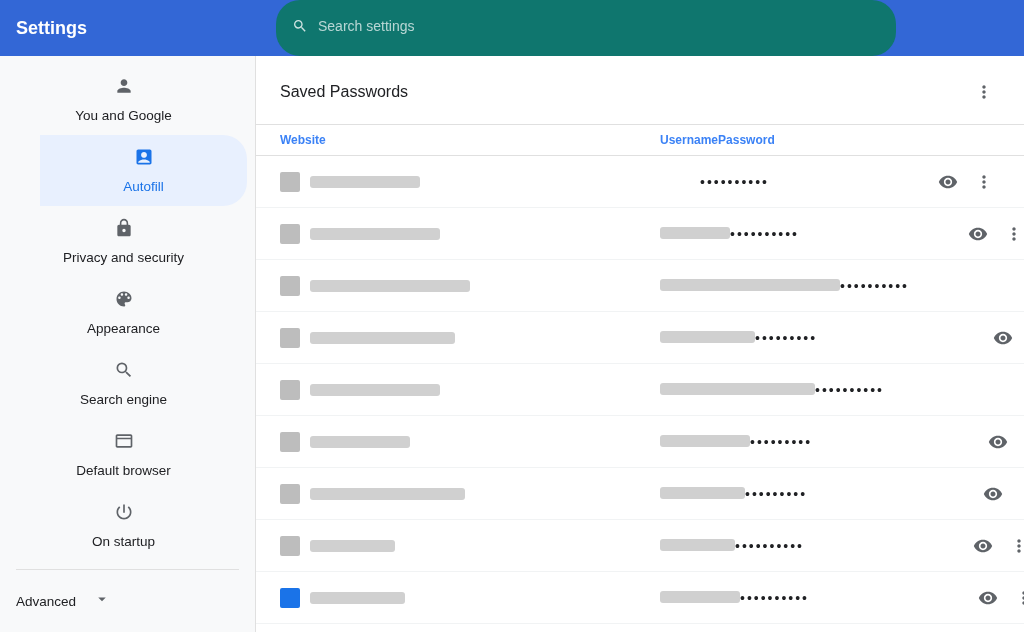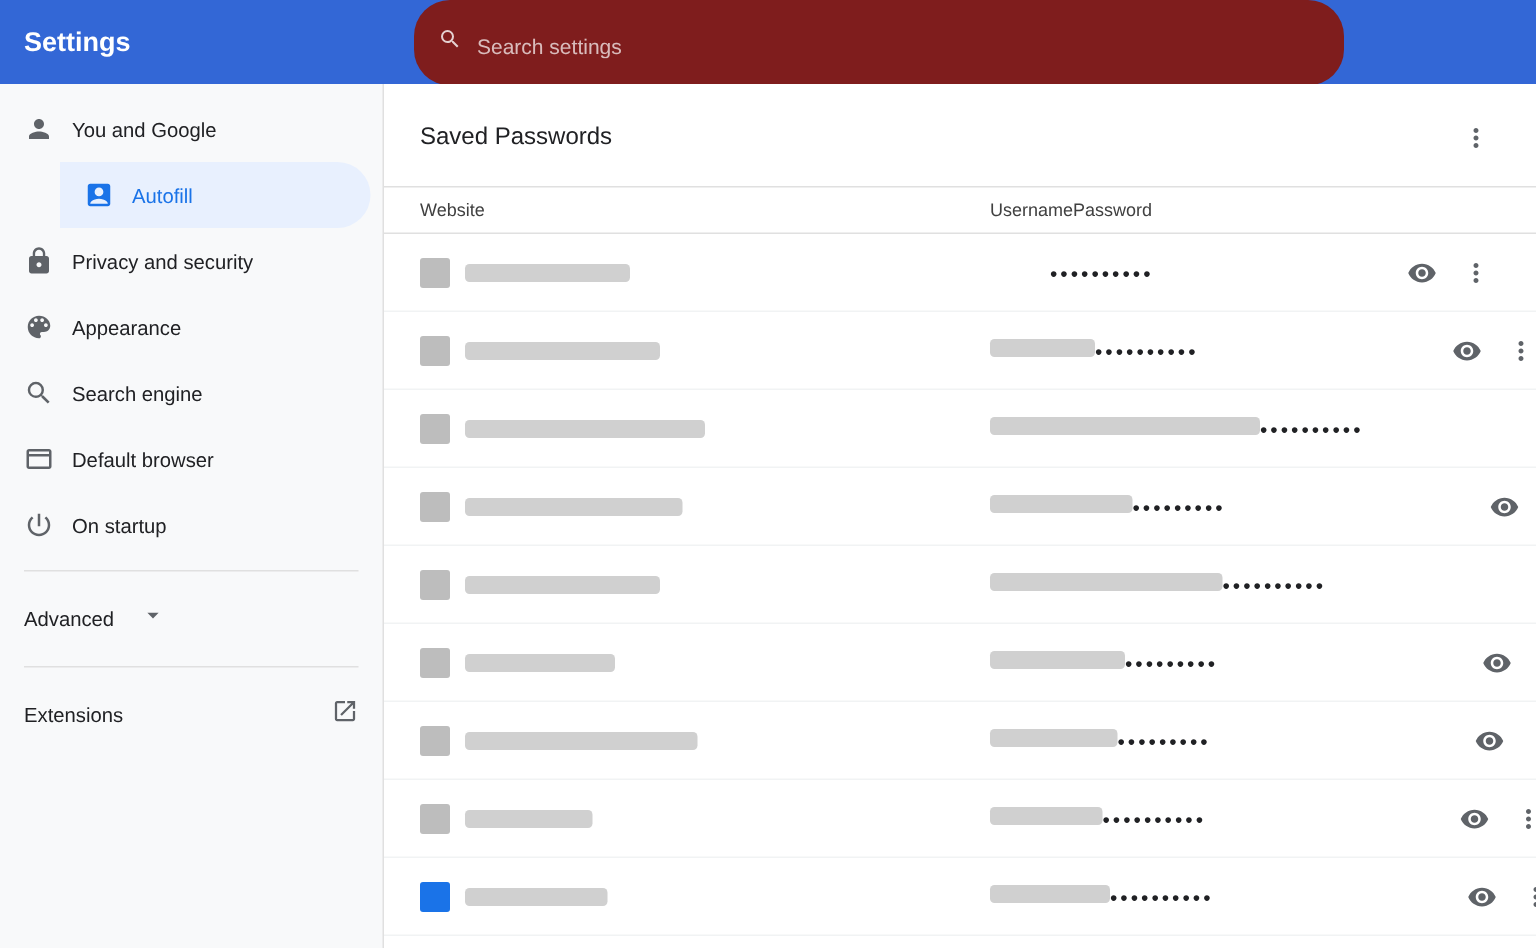--- a/index.html
+++ b/index.html
@@ -16,22 +16,22 @@
     }
     .header-title {
       color: white;
       font-size: 18px;
       font-weight: 700;
       width: 260px;
       flex-shrink: 0;
     }
     .search-bar {
       display: flex;
-      align-items: flex-end;
-      background: #7f1d1d;
+      align-items: flex-start;
+      background: #0f766e;
       border-radius: 24px;
       padding: 18px 16px;
       flex: 1;
       max-width: 620px;
     }
     .search-icon-wrap {
       color: rgba(255,255,255,0.8);
       margin-right: 10px;
       font-size: 16px;
     }
@@ -64,20 +64,21 @@
     .sidebar-item {
       display: flex;
       align-items: center;
       padding: 12px 16px;
       cursor: pointer;
       font-size: 13.5px;
       color: #202124;
       gap: 12px;
       border-radius: 0 24px 24px 0;
       margin-right: 8px;
+      flex-direction: column;
     }
     .sidebar-item.active {
       background: #e8f0fe;
       color: #1a73e8;
       margin-left: 40px;
     }
     .sidebar-item.active .sidebar-icon { color: #1a73e8; }
     .sidebar-icon {
       width: 20px;
       height: 20px;
@@ -153,22 +154,22 @@
 
     
     .table-header {
       display: grid;
       grid-template-columns: 380px 1fr 220px 80px;
       padding: 8px 24px;
       border-bottom: 1px solid #e0e0e0;
     }
     .col-header {
       font-size: 12px;
-      color: #404040;
-      font-weight: 400;
+      color: #3b82f6;
+      font-weight: 700;
       text-transform: none;
     }
 
     .password-row {
       display: grid;
       grid-template-columns: 380px 1fr 220px 80px;
       padding: 6px 24px;
       align-items: center;
       border-bottom: 1px solid #f1f3f4;
       min-height: 52px;

